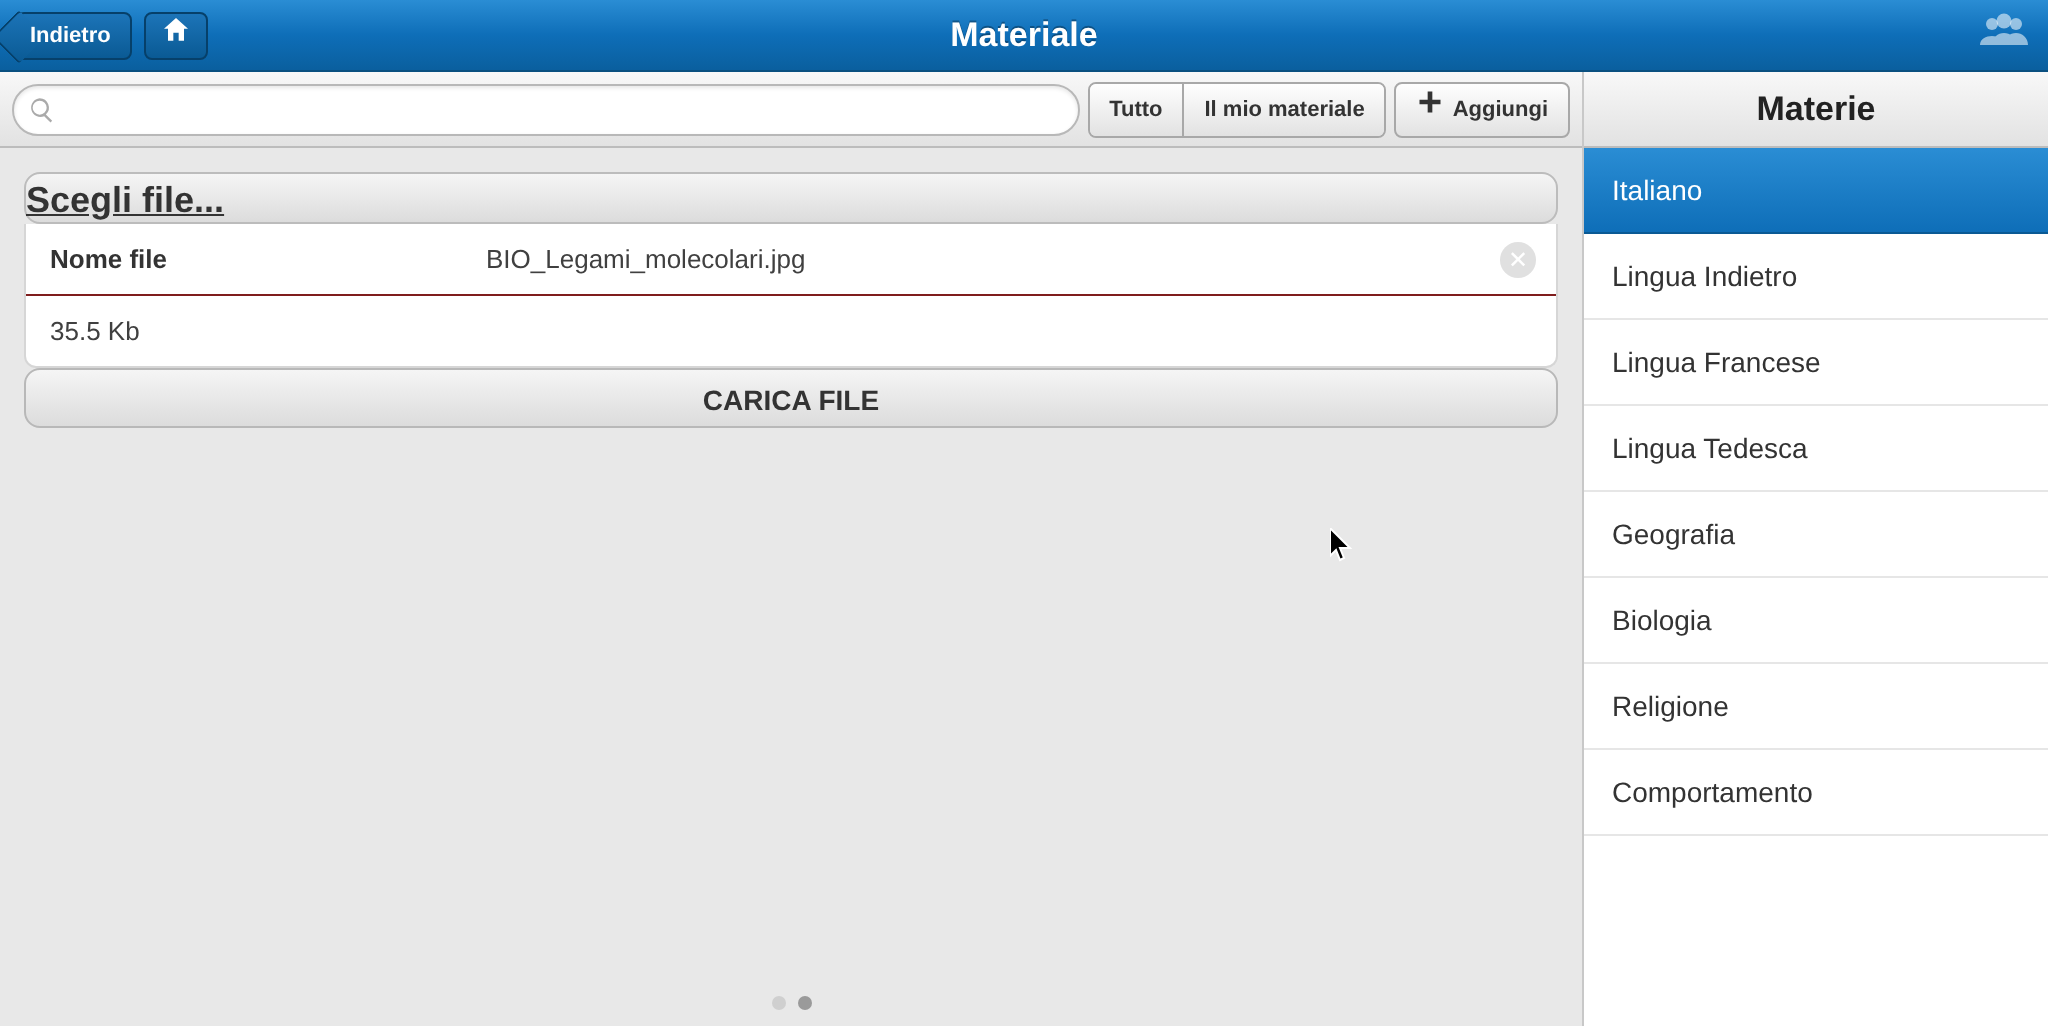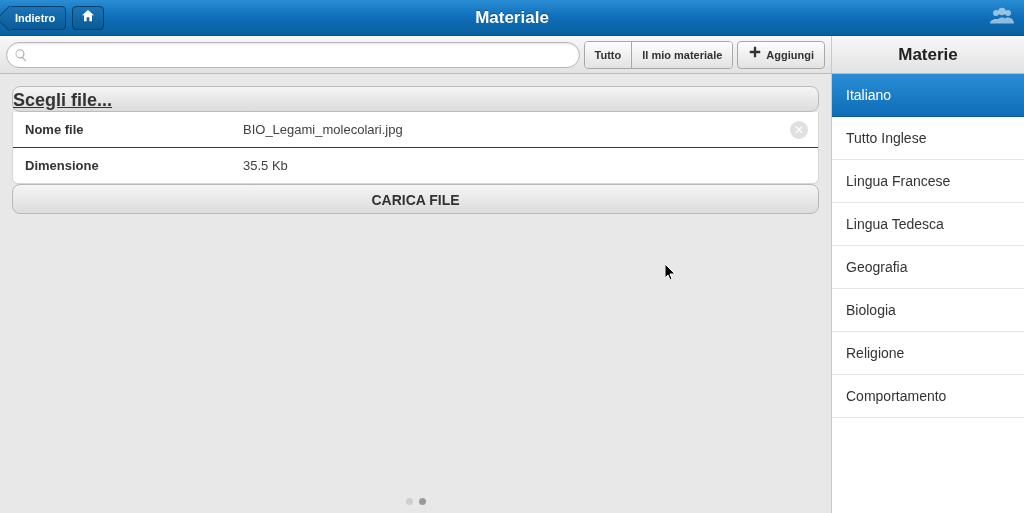--- a/index.html
+++ b/index.html
@@ -210,21 +210,21 @@
   display: flex;
   justify-content: center;
   gap: 6px;
 }
 .pager span {
   width: 7px; height: 7px; border-radius: 50%;
   background: #cfcfcf;
 }
 .pager span.active { background: #9a9a9a; }
 .right-pane {
-  width: 192px;
+  width: 232px;
   background: #fff;
   display: flex;
   flex-direction: column;
 }
 .right-header {
   height: 38px;
   line-height: 38px;
   text-align: center;
   background: linear-gradient(#f8f8f8, #e2e2e2);
   border-bottom: 1px solid #bcbcbc;
@@ -305,42 +305,41 @@
       <div class="panel-header">Scegli file...</div>
       <div class="file-box">
         <div class="file-row">
           <div class="label">Nome file</div>
           <div class="value">BIO_Legami_molecolari.jpg</div>
           <div class="clear-x">
             <span>✕</span>
           </div>
         </div>
         <div class="file-row">
-          <div class="label">Dimensione</div>
           <div class="value">35.5 Kb</div>
         </div>
       </div>
       <div class="upload-btn">CARICA FILE</div>
     </div>
 
     <div class="pager">
         <span></span>
         <span class="active"></span>
       </div>
 
     <svg class="cursor" style="left:665px; top:228px" viewBox="0 0 12 18">
         <path d="M0 0l0 14 3-3 2 5 2-1-2-5 5 0z" fill="#000" stroke="#fff" stroke-width="1"></path>
       </svg>
   </div>
 
   <div class="right-pane">
     <div class="right-header">Materie</div>
     <div class="subject-list">
         <div class="subject selected">Italiano</div>
-        <div class="subject">Tutto Inglese</div>
+        <div class="subject">Lingua Indietro</div>
         <div class="subject">Lingua Francese</div>
         <div class="subject">Lingua Tedesca</div>
         <div class="subject">Geografia</div>
         <div class="subject">Biologia</div>
         <div class="subject">Religione</div>
         <div class="subject">Comportamento</div>
       </div>
   </div>
 </div>
 

